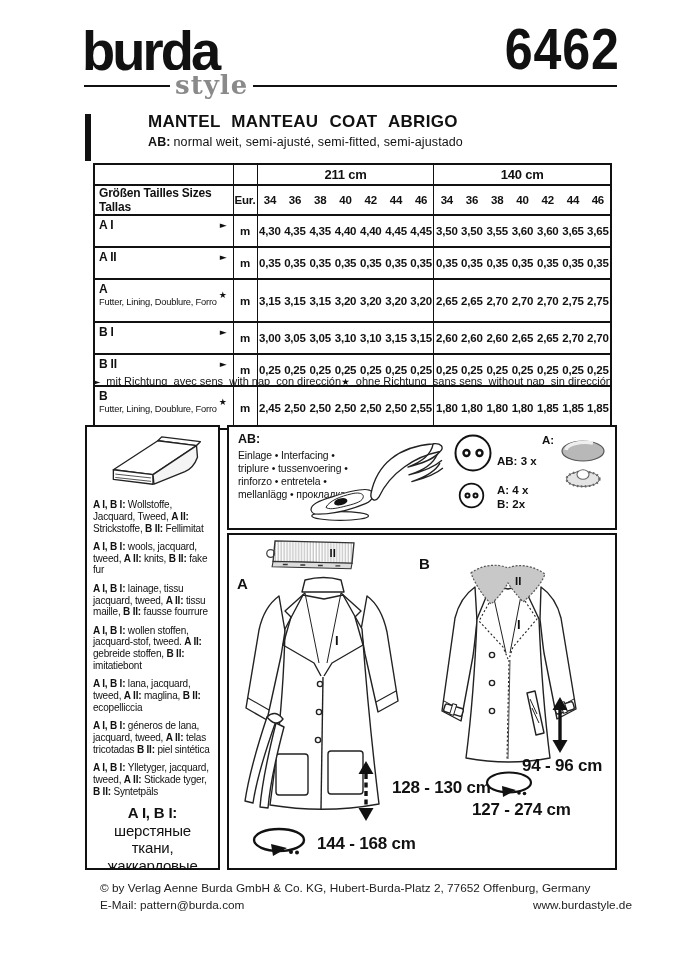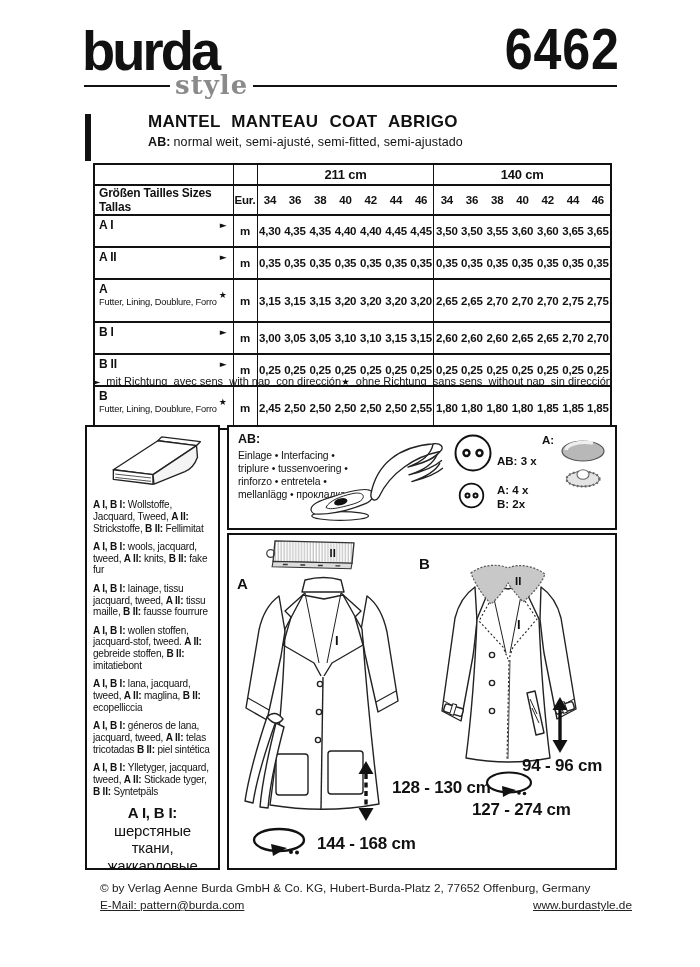--- a/index.html
+++ b/index.html
@@ -53,21 +53,21 @@
   .notions-strip{left:142px;top:0;width:390px;height:105px;}
   .views-box{left:142px;top:108px;width:390px;height:337px;}
   .abs{position:absolute;}
   .h-ab{font-size:12.5px;font-weight:bold;}
   .interfacing-text{font-size:10.4px;line-height:1.25;width:128px;letter-spacing:-.1px;}
   .count{font-size:11.5px;font-weight:bold;line-height:1.25;}
   .view-label{font-size:15px;font-weight:bold;}
   .measure{font-size:17px;font-weight:bold;letter-spacing:-.2px;white-space:nowrap;}
   
   .footer{position:absolute;left:85px;top:881px;width:532px;font-size:11.8px;color:#222;margin-left:15px;}
-  .footer-line2{display:flex;justify-content:space-between;margin-top:3px;text-decoration:underline;}
+  .footer-line2{display:flex;justify-content:space-between;margin-top:3px;}
   svg text{font-family:"Liberation Sans",sans-serif;}
 </style>
 </head>
 <body>
 
 <div class="page">
 
   <div class="brand">burda</div>
   <div class="brand-style">style</div>
   <div class="header-rule"></div>

